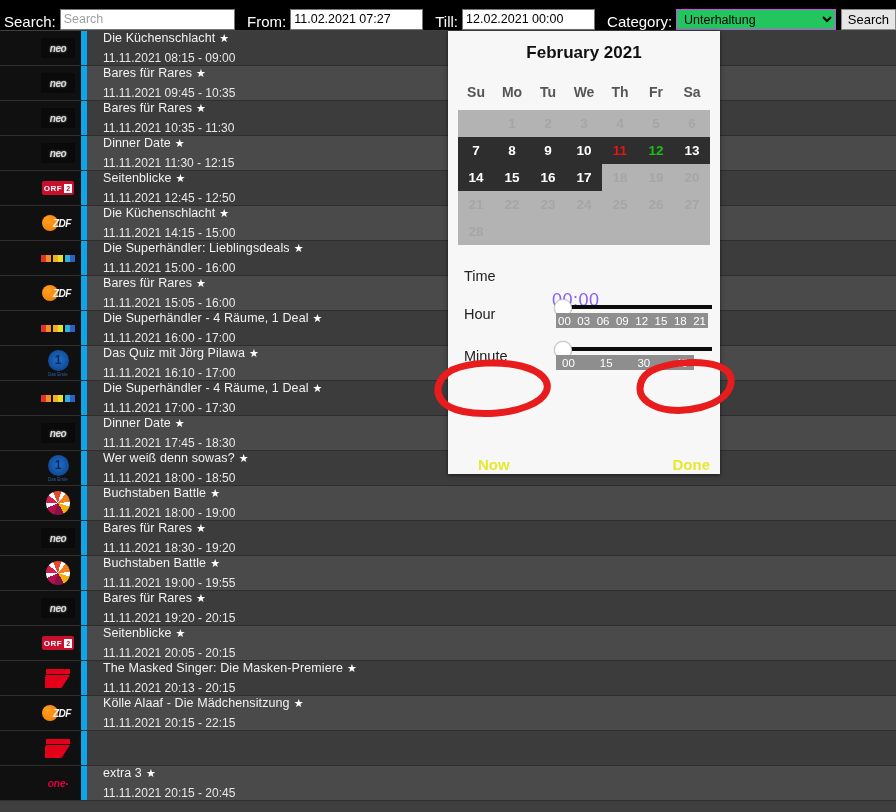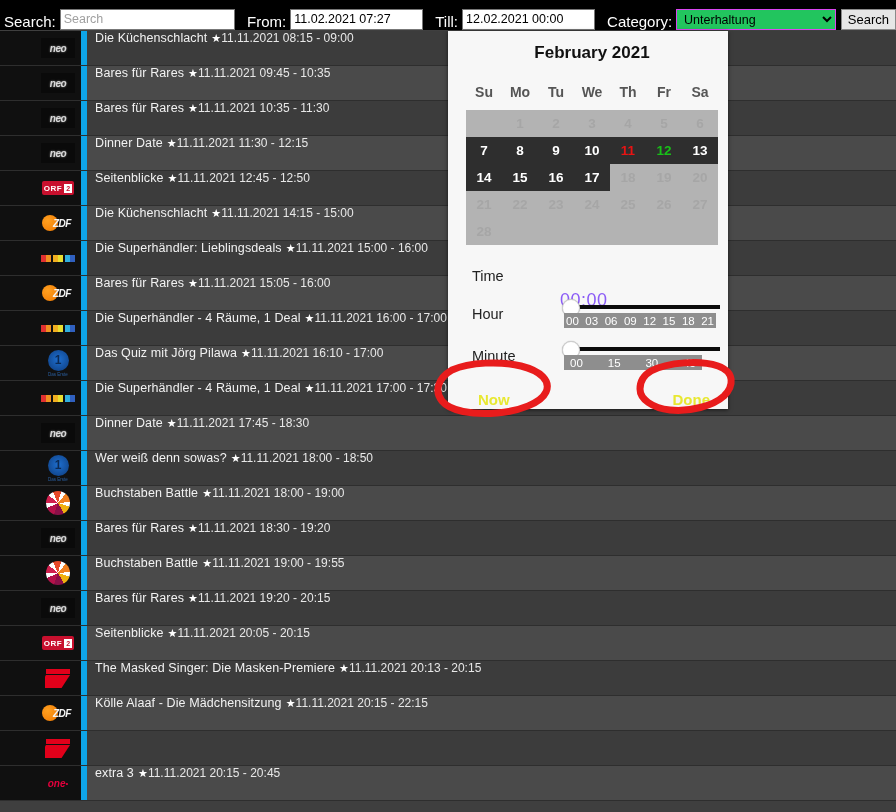--- a/index.html
+++ b/index.html
@@ -57,21 +57,21 @@
     border-bottom: 1px solid #2e2e2e;
   }
   .row.odd  { background: #3c3c3c; }
   .row.even { background: #4a4a4a; }
   .logo-cell {
     width: 46px; min-width: 46px; background: #101010;
     display: flex; align-items: center; justify-content: center;
     border-right: 6px solid #0ea5e9;
     padding-left: 35px;
   }
-  .txt-cell { padding-left: 8px; display: flex; justify-content: center; }
+  .txt-cell { padding-left: 16px; display: flex; flex-direction: column; justify-content: space-between; }
   .prog-title {
     color: #f2f2f2; font-size: 12.5px; line-height: 14px;
     letter-spacing: 0.1px;
   }
   .prog-title .star { color: #ffffff; font-size: 11px; margin-left: 4px; }
   .prog-time { color: #e8e8e8; font-size: 12px; line-height: 14px; }
 
   
   .lg { display:block; }
   .lg-neo {
@@ -123,25 +123,24 @@
       #ffffff 175deg 200deg, #f08020 200deg 245deg, #ffffff 245deg 268deg,
       #f0b010 268deg 310deg, #8a1048 310deg 360deg);
   }
   .lg-one { width:34px; height:14px; display:flex; align-items:center; justify-content:center; }
   .lg-one .t { color:#e2003c; font-size:10px; font-weight:bold; font-style:italic; }
   .lg-one .s { color:#e2003c; font-size:8px; }
 
   
   .picker {
     position: absolute; left: 448px; top: 31px;
-    width: 272px; height: 378px;
+    width: 272px; height: 443px;
     background: #f7f7f7;
     box-shadow: 0 1px 4px rgba(0,0,0,0.6);
     z-index: 20;
-    padding-left: 8px;
   }
   .picker-month {
     text-align: center; font-size: 17px; font-weight: bold; color: #111;
     padding: 12px 0 10px 0;
     font-family: "Liberation Sans", sans-serif;
   }
   .cal { width: 252px; margin: 8px auto; border-collapse: collapse; table-layout: fixed; }
   .cal th {
     font-size: 14px; color: #555; font-weight: bold; padding: 3px 0 10px 0;
     text-align: center;

